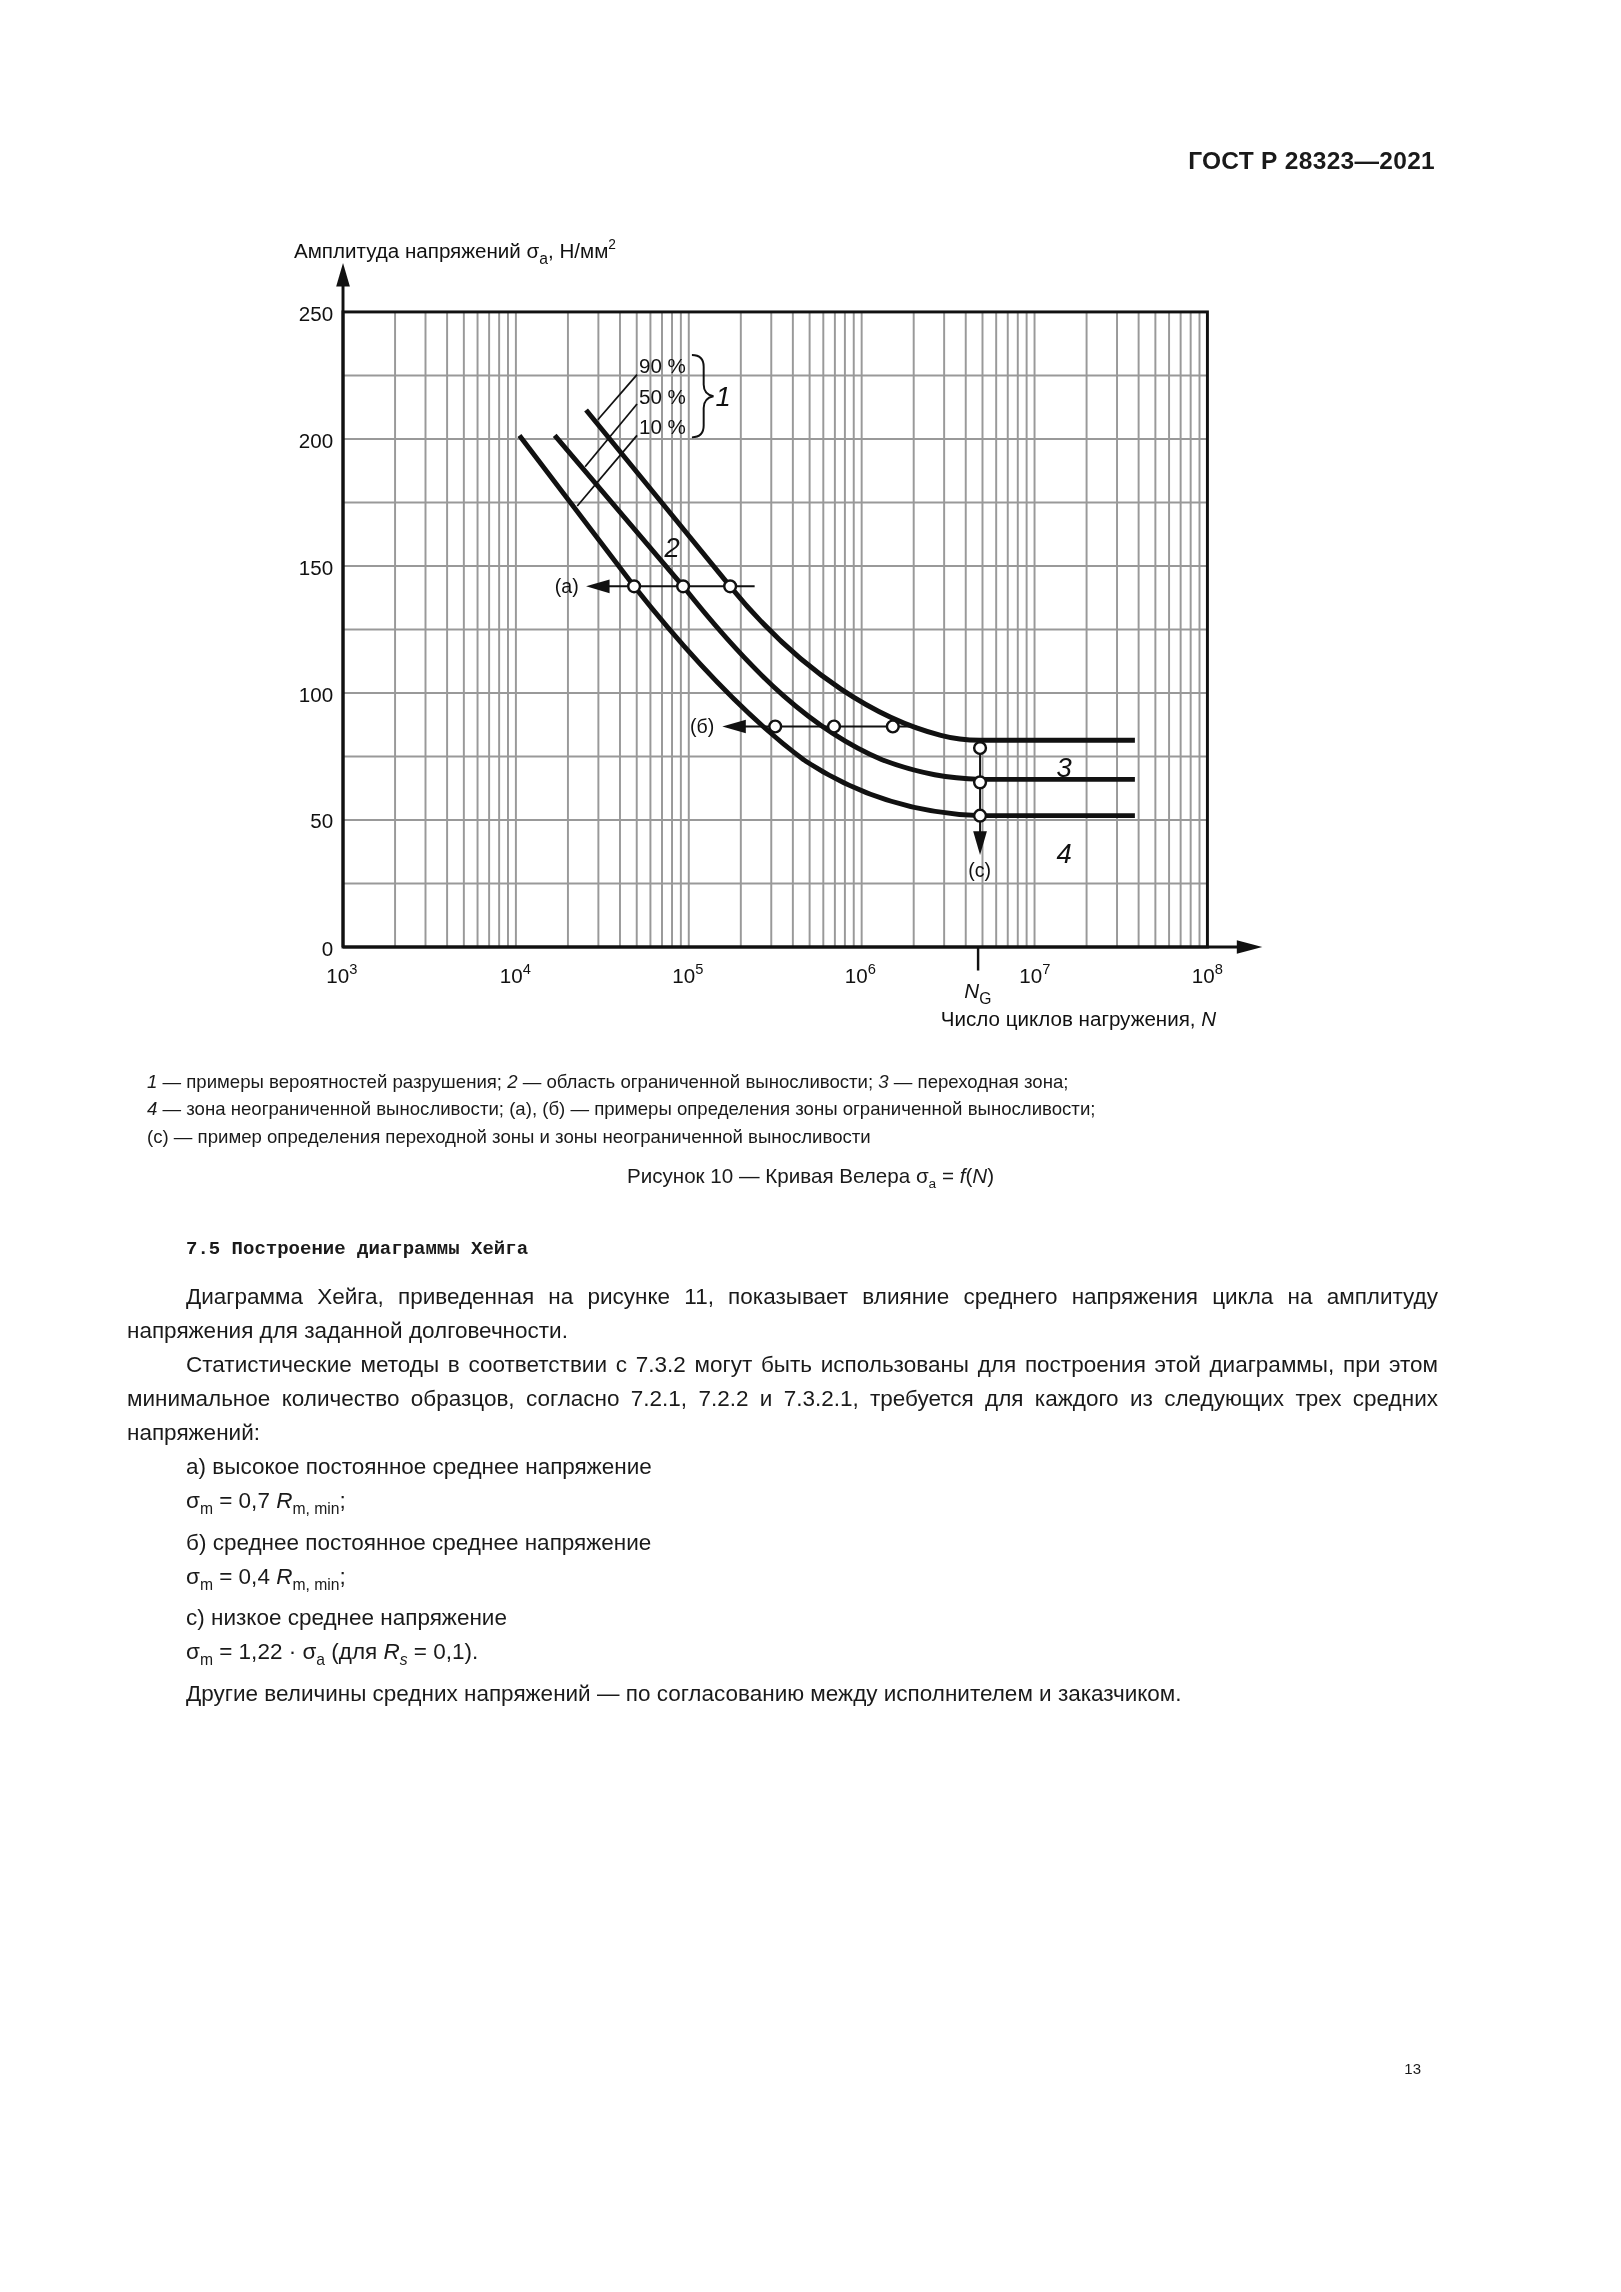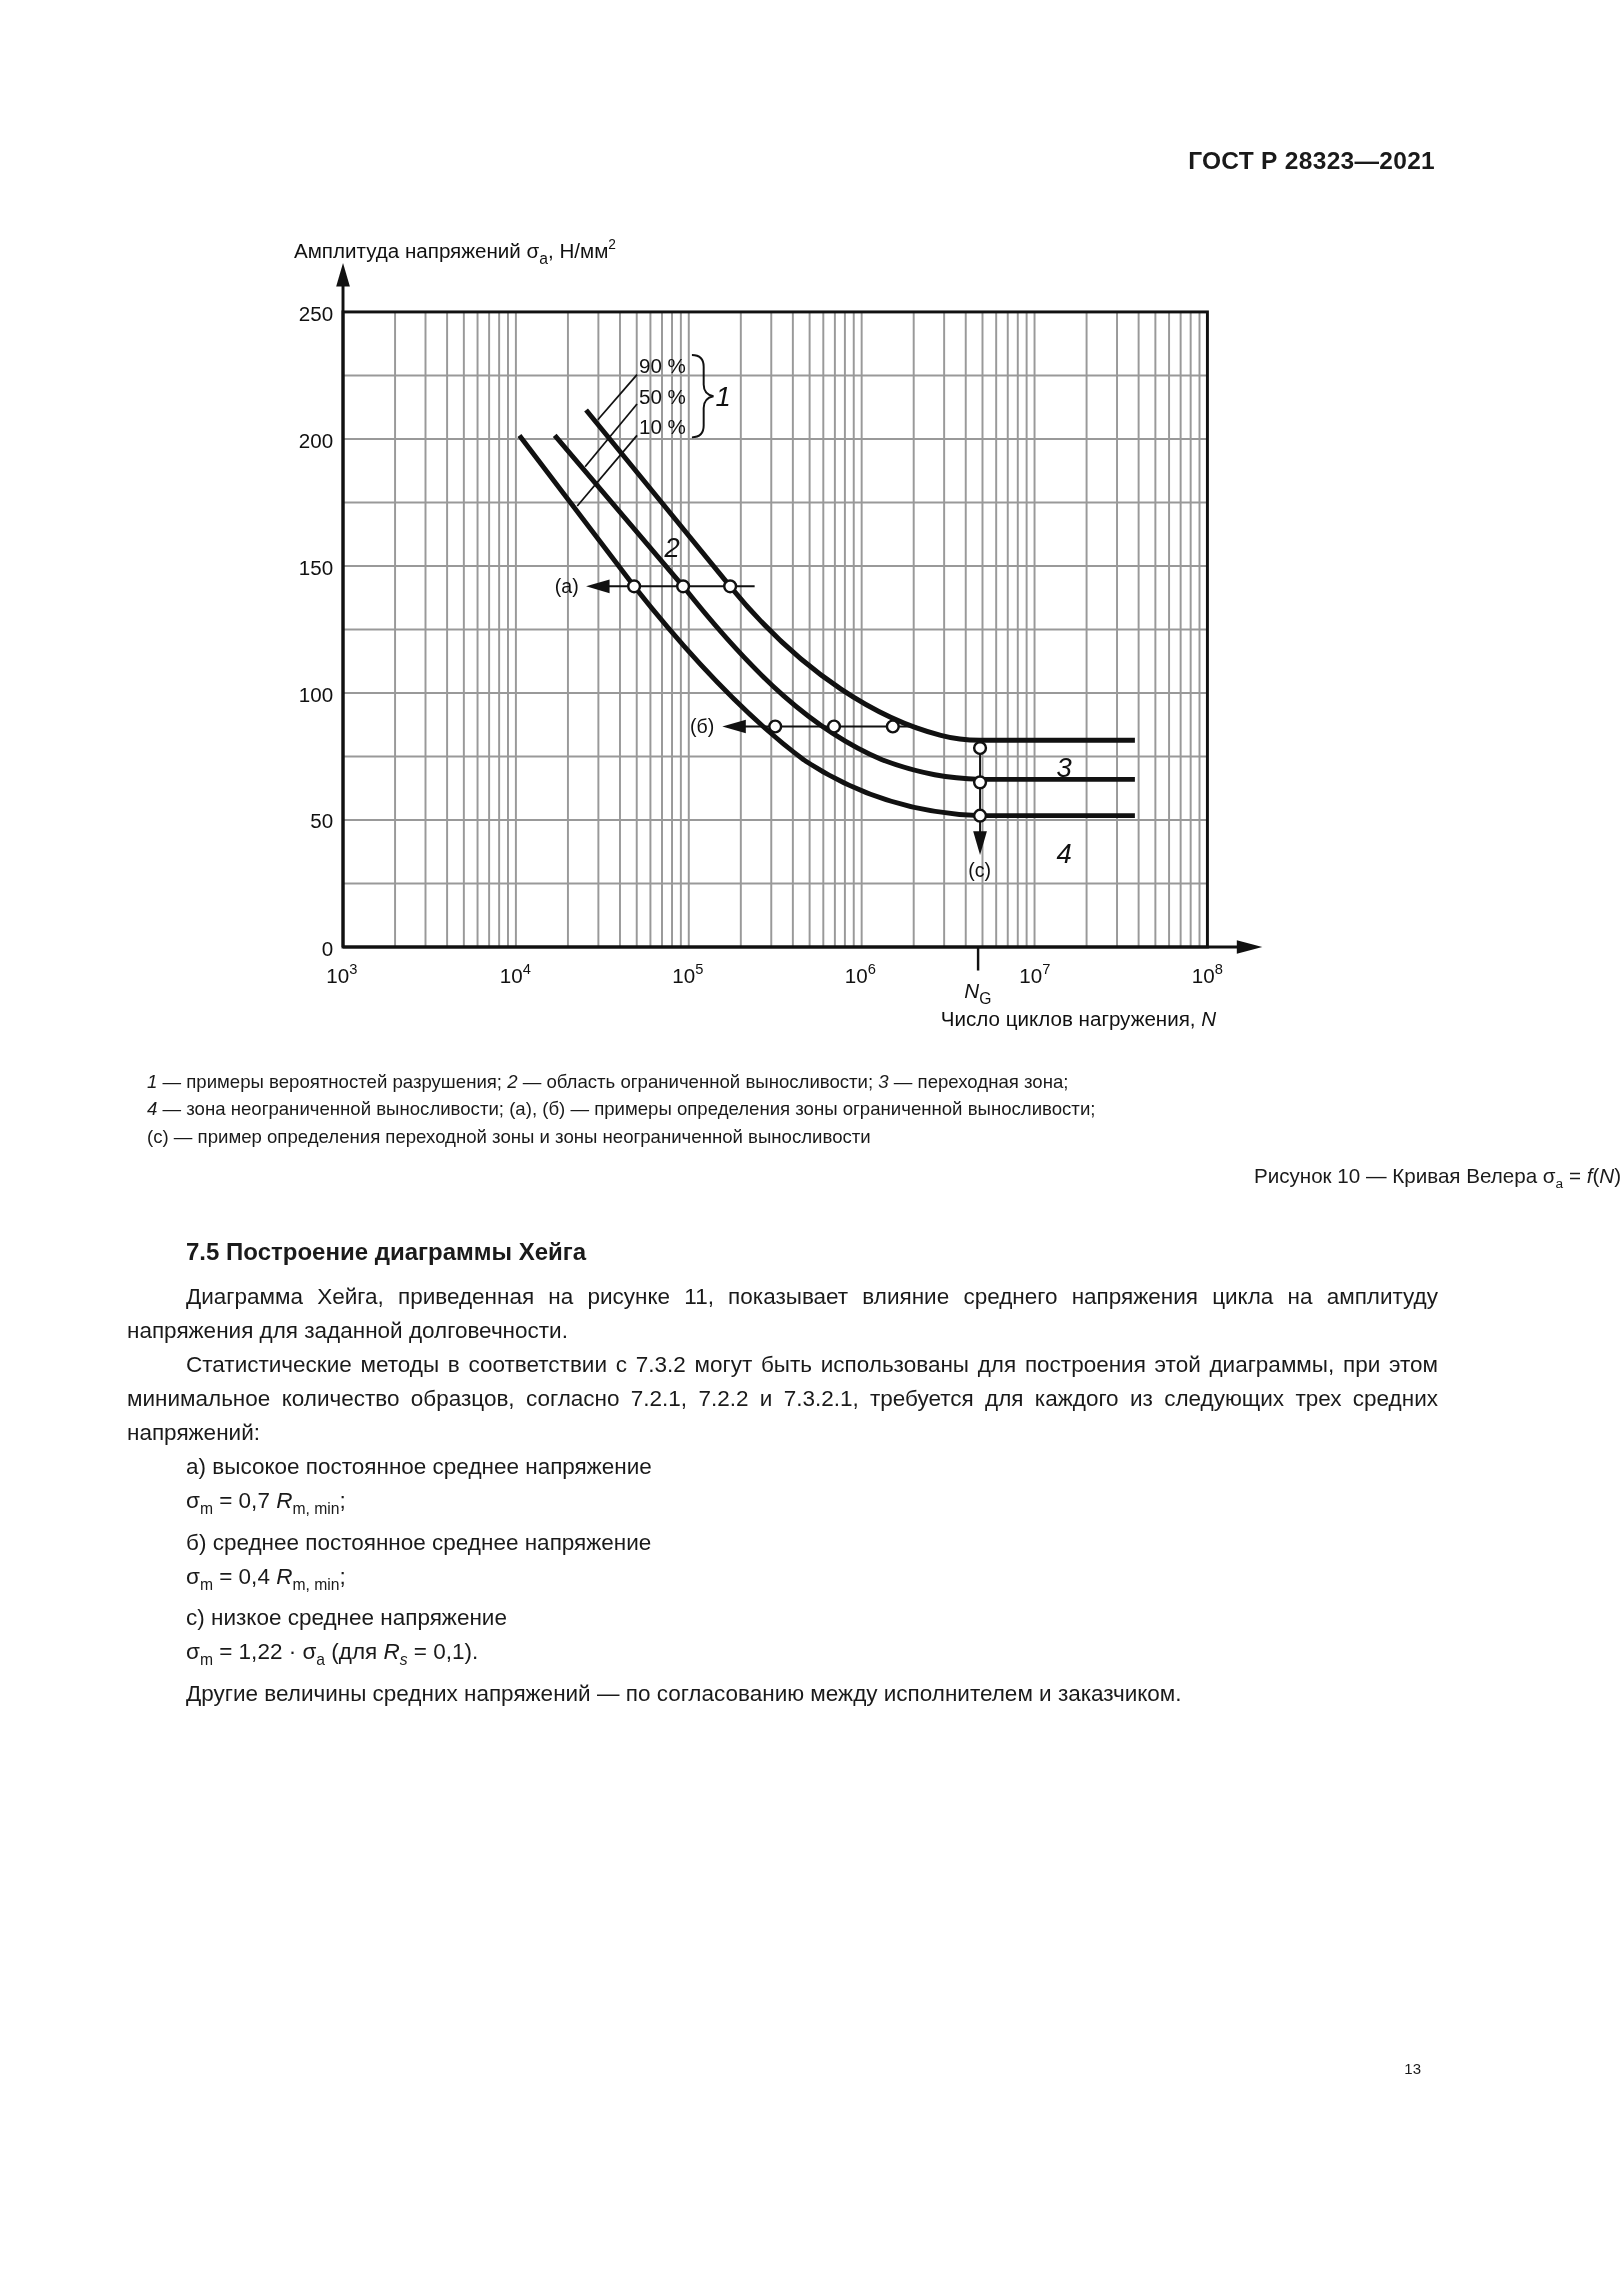--- a/index.html
+++ b/index.html
@@ -1,23 +1,23 @@
 <!DOCTYPE html>
 <html><head>
 <meta charset="utf-8">
 <style>
   html, body { margin: 0; padding: 0; background: #ffffff; }
   body { width: 1621px; height: 2293px; position: relative; font-family: "Liberation Sans", sans-serif; color: #1a1a1a; overflow: hidden; }
   .hdr { position: absolute; top: 147px; right: 186px; font-weight: bold; font-size: 24.5px; letter-spacing: 0.3px; }
   .chart { position: absolute; left: 0; top: 0; }
   .legend { position: absolute; left: 147px; width: 1327px; top: 1068px; text-align: left; font-size: 18.6px; line-height: 27.4px; font-family: "Liberation Sans", sans-serif; }
   .legend i { font-style: italic; }
-  .caption { position: absolute; left: 0; width: 1621px; top: 1164px; text-align: right; font-size: 20.6px; }
+  .caption { position: absolute; left: 0; width: 1621px; top: 1164px; text-align: center; font-size: 20.6px; }
   .caption sub { font-size: 13.7px; }
-  .section-title { position: absolute; left: 186px; top: 1238px; font-size: 24px; font-weight: bold; }
+  .section-title { position: absolute; left: 186px; top: 1238px; font-size: 19px; font-weight: bold; font-family: Liberation Mono, monospace; }
   .text { position: absolute; left: 127px; width: 1311px; font-size: 22.5px; line-height: 34px; text-align: justify; }
   .text p { margin: 0; text-indent: 59px; }
   .text .ind { padding-left: 59px; text-indent: 0; }
   .text sub { font-size: 15.7px; }
   .pnum { position: absolute; top: 2060px; right: 200px; font-size: 15px; }
   svg text { font-family: "Liberation Sans", sans-serif; }
 </style>
 </head>
 <body>
 

